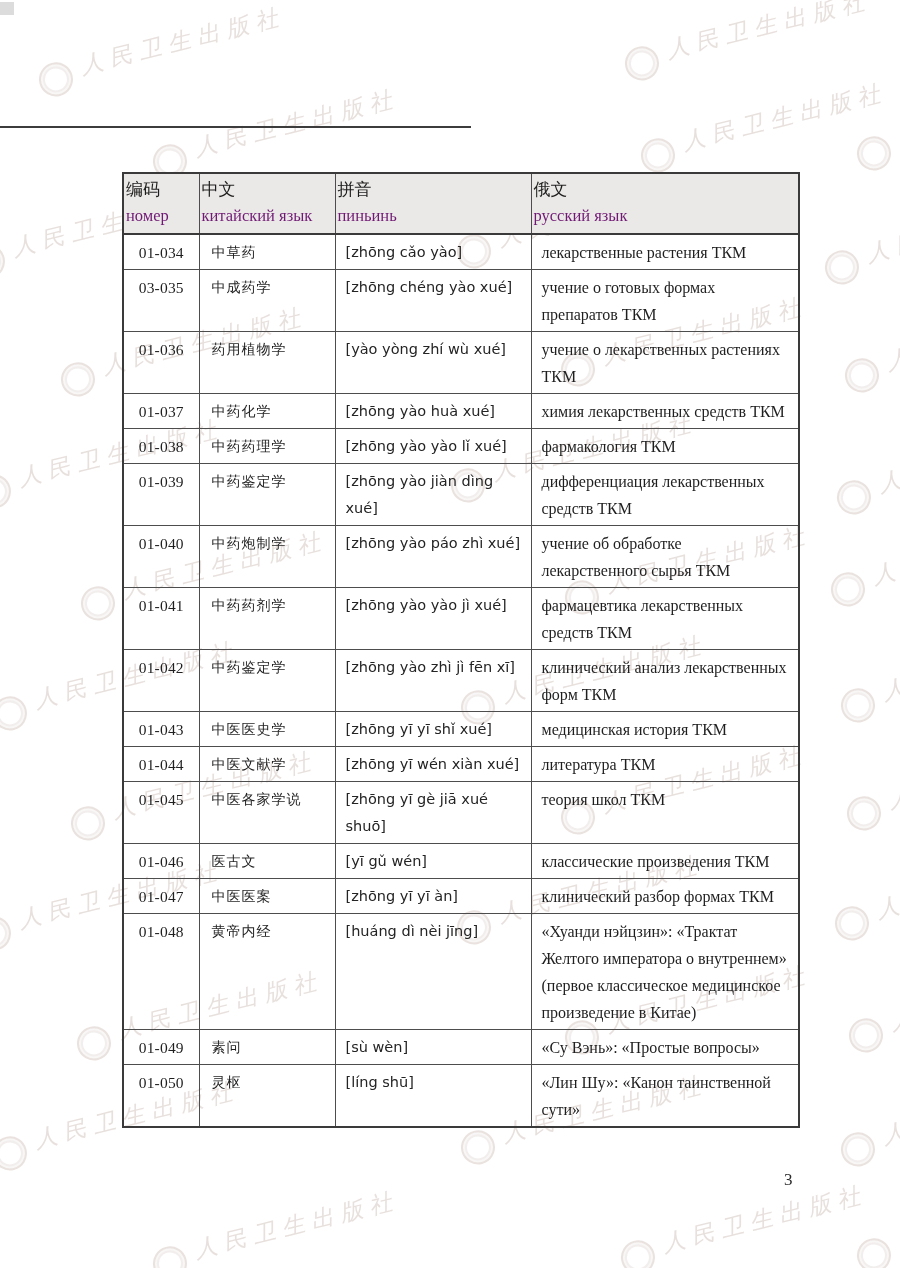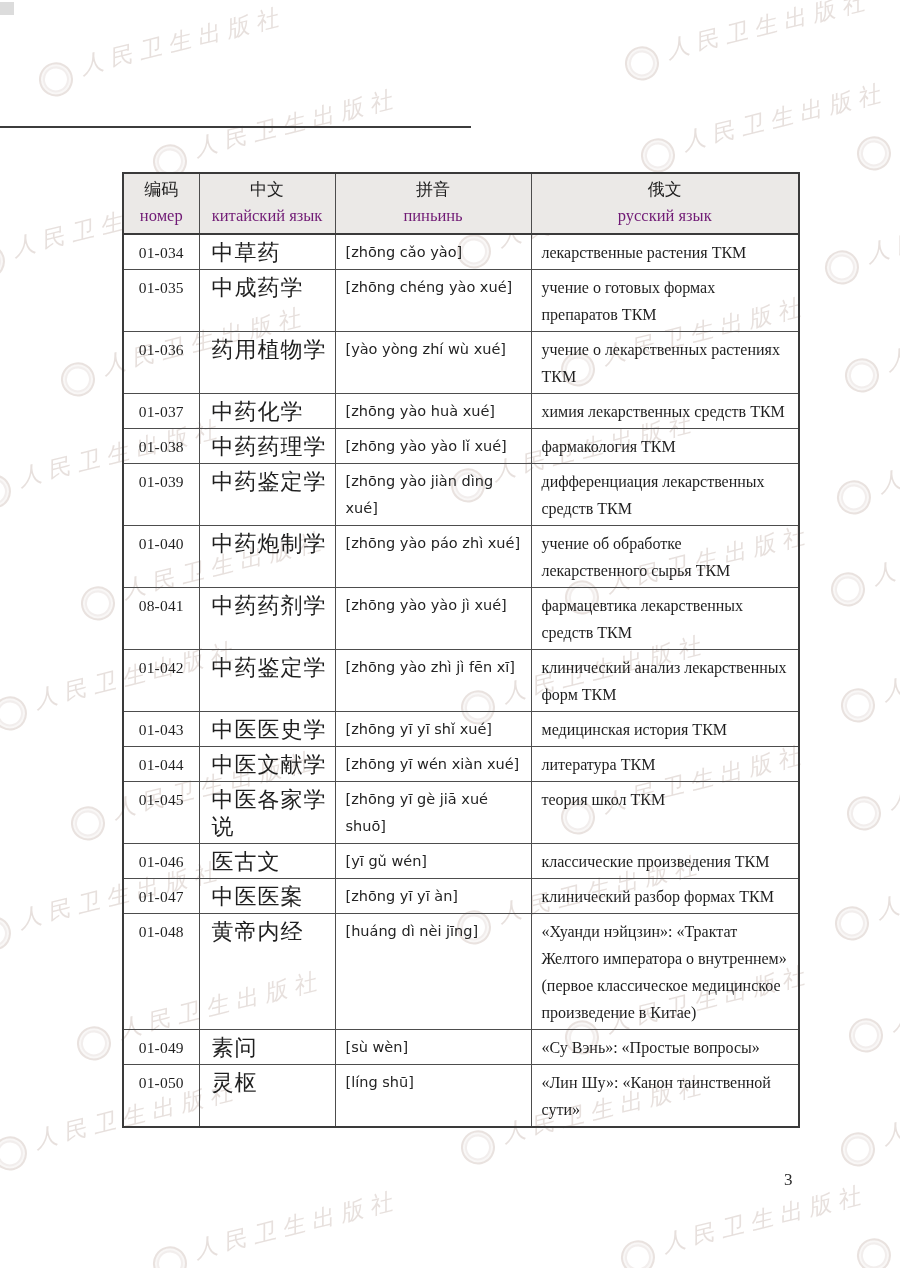--- a/index.html
+++ b/index.html
@@ -85,42 +85,42 @@
   .term-table col.c1 { width: 76px; }
   .term-table col.c2 { width: 136px; }
   .term-table col.c3 { width: 196px; }
   .term-table col.c4 { width: 268px; }
 
   .term-table th {
     background: #ebe9e7;
     border: 1px solid #4d4d4d;
     border-bottom: 2px solid #3a3a3a;
     font-weight: normal;
-    text-align: center;
+    text-align: left;
     padding: 3px 2px 4px;
     vertical-align: middle;
   }
   .th-zh { font-size: 17px; line-height: 26px; color: #1e1e1e; }
   .th-ru { font-size: 16.5px; line-height: 26px; color: #701a75; }
 
   .term-table td {
     border: 1px solid #4d4d4d;
     vertical-align: top;
     padding: 4px 6px 3px 10px;
     background: transparent;
   }
   td.cell-code {
     text-align: center;
     font-size: 15.5px;
     line-height: 27px;
     padding-left: 2px; padding-right: 2px;
     letter-spacing: 0.2px;
   }
   td.cell-zh {
-    font-size: 22px;
+    font-size: 14px;
     line-height: 27px;
     padding-left: 12px;
     letter-spacing: 1px;
   }
   td.cell-py {
     font-family: "DejaVu Sans", sans-serif;
     font-size: 14.5px;
     line-height: 27px;
     padding-left: 10px; padding-right: 4px;
     color: #242424;
@@ -320,21 +320,21 @@
       </tr>
     </thead>
     <tbody id="table-body">
         <tr>
       <td class="cell-code">01-034</td>
       <td class="cell-zh">中草药</td>
       <td class="cell-py">[zhōng cǎo yào]</td>
       <td class="cell-ru">лекарственные растения ТКМ</td>
     </tr>
         <tr>
-      <td class="cell-code">01-035</td>
+      <td class="cell-code">03-035</td>
       <td class="cell-zh">中成药学</td>
       <td class="cell-py">[zhōng chéng yào xué]</td>
       <td class="cell-ru">учение о готовых формах препаратов ТКМ</td>
     </tr>
         <tr>
       <td class="cell-code">01-036</td>
       <td class="cell-zh">药用植物学</td>
       <td class="cell-py">[yào yòng zhí wù xué]</td>
       <td class="cell-ru">учение о лекарственных растениях ТКМ</td>
     </tr>
@@ -356,21 +356,21 @@
       <td class="cell-py">[zhōng yào jiàn dìng xué]</td>
       <td class="cell-ru">дифференциация лекарственных средств ТКМ</td>
     </tr>
         <tr>
       <td class="cell-code">01-040</td>
       <td class="cell-zh">中药炮制学</td>
       <td class="cell-py">[zhōng yào páo zhì xué]</td>
       <td class="cell-ru">учение об обработке лекарственного сырья ТКМ</td>
     </tr>
         <tr>
-      <td class="cell-code">08-041</td>
+      <td class="cell-code">01-041</td>
       <td class="cell-zh">中药药剂学</td>
       <td class="cell-py">[zhōng yào yào jì xué]</td>
       <td class="cell-ru">фармацевтика лекарственных средств ТКМ</td>
     </tr>
         <tr>
       <td class="cell-code">01-042</td>
       <td class="cell-zh">中药鉴定学</td>
       <td class="cell-py">[zhōng yào zhì jì fēn xī]</td>
       <td class="cell-ru">клинический анализ лекарственных форм ТКМ</td>
     </tr>

